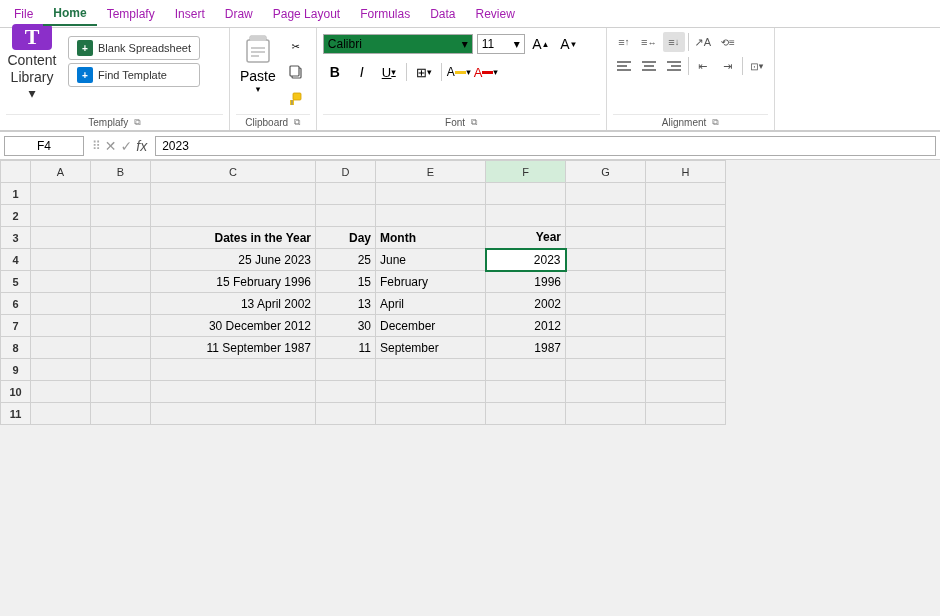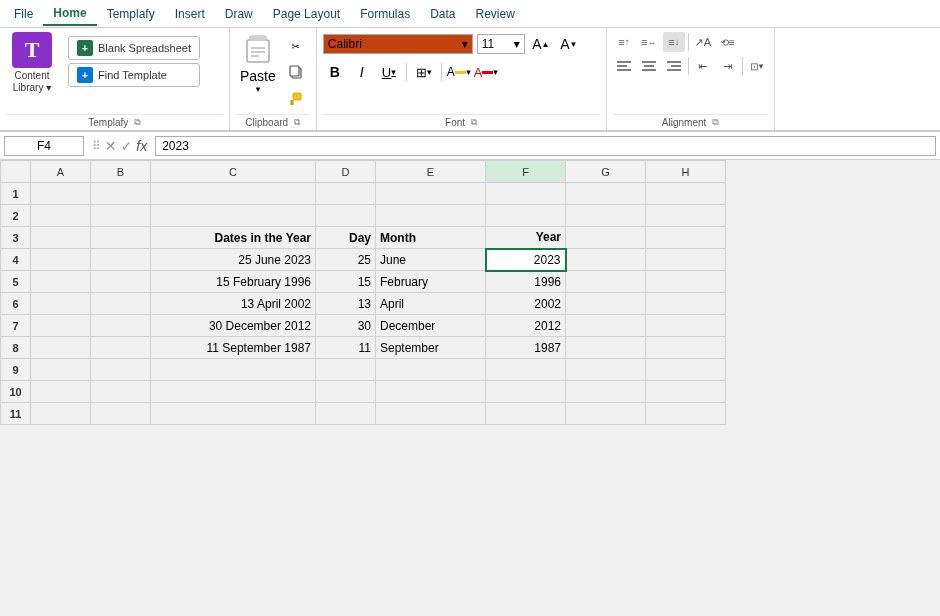--- a/index.html
+++ b/index.html
@@ -4,21 +4,21 @@
   <style>
     * { margin: 0; padding: 0; box-sizing: border-box; }
     body { font-family: 'Segoe UI', Arial, sans-serif; font-size: 12px; background: #f0f0f0; width: 940px; height: 616px; overflow: hidden; }
 
     
     .menu-bar {
       display: flex; align-items: center; background: #fff;
       border-bottom: 1px solid #d0d0d0; height: 28px; padding: 0 4px;
     }
     .menu-item {
-      padding: 4px 10px; cursor: pointer; font-size: 12px; color: #0c4a6e;
+      padding: 4px 10px; cursor: pointer; font-size: 12px; color: #a21caf;
       position: relative;
     }
     .menu-item.active { color: #217346; font-weight: 600; border-bottom: 2px solid #217346; }
     .templafy-icon-btn {
       width: 52px; height: 62px; display: flex; flex-direction: column; align-items: center;
       justify-content: center; cursor: pointer; border-radius: 3px; margin-right: 6px;
     }
     .templafy-t-icon {
       width: 40px; height: 40px; background: #8B2FC9;
       border-radius: 4px; display: flex; align-items: center; justify-content: center;
@@ -39,21 +39,21 @@
     .btn-icon-teal {
       width: 16px; height: 16px; background: #0078d4; border-radius: 2px;
       display: flex; align-items: center; justify-content: center; color: white; font-size: 10px; font-weight: bold;
     }
     .small-ribbon-btn {
       width: 28px; height: 24px; display: flex; align-items: center; justify-content: center;
       cursor: pointer; border-radius: 2px; font-size: 10px;
     }
     .font-selector {
       border: 1px solid #ababab; padding: 2px 4px; font-size: 12px; min-width: 150px;
-      background: #c2410c; cursor: pointer; display: flex; align-items: center; justify-content: space-between;
+      background: #15803d; cursor: pointer; display: flex; align-items: center; justify-content: space-between;
     }
     .size-selector {
       border: 1px solid #ababab; padding: 2px 4px; font-size: 12px; width: 48px;
       background: white; cursor: pointer; display: flex; align-items: center; justify-content: space-between;
     }
     .font-btn {
       width: 24px; height: 24px; display: flex; align-items: center; justify-content: center;
       cursor: pointer; border-radius: 2px; font-size: 12px;
     }
     .font-btn.bold { font-weight: bold; }
@@ -149,21 +149,21 @@
 </div>
 
 <div class="full-ribbon">
   <div class="ribbon-content">
 
     <div class="ribbon-section" style="min-width:230px;">
       <div class="ribbon-section-body">
 
         <div class="templafy-icon-btn">
           <div class="templafy-t-icon">T</div>
-          <div class="content-library-label" style="font-size:10px; text-align:center; margin-top:2px;">Content<br>Library ▾</div>
+          <div class="content-library-label" style="font-size:14px; text-align:center; margin-top:2px;">Content<br>Library ▾</div>
         </div>
 
         <div class="templafy-btns">
           <button class="templafy-action-btn">
             <span class="btn-icon-blue">+</span>
             <span>Blank Spreadsheet</span>
           </button>
           <button class="templafy-action-btn">
             <span class="btn-icon-teal">+</span>
             <span>Find Template</span>

